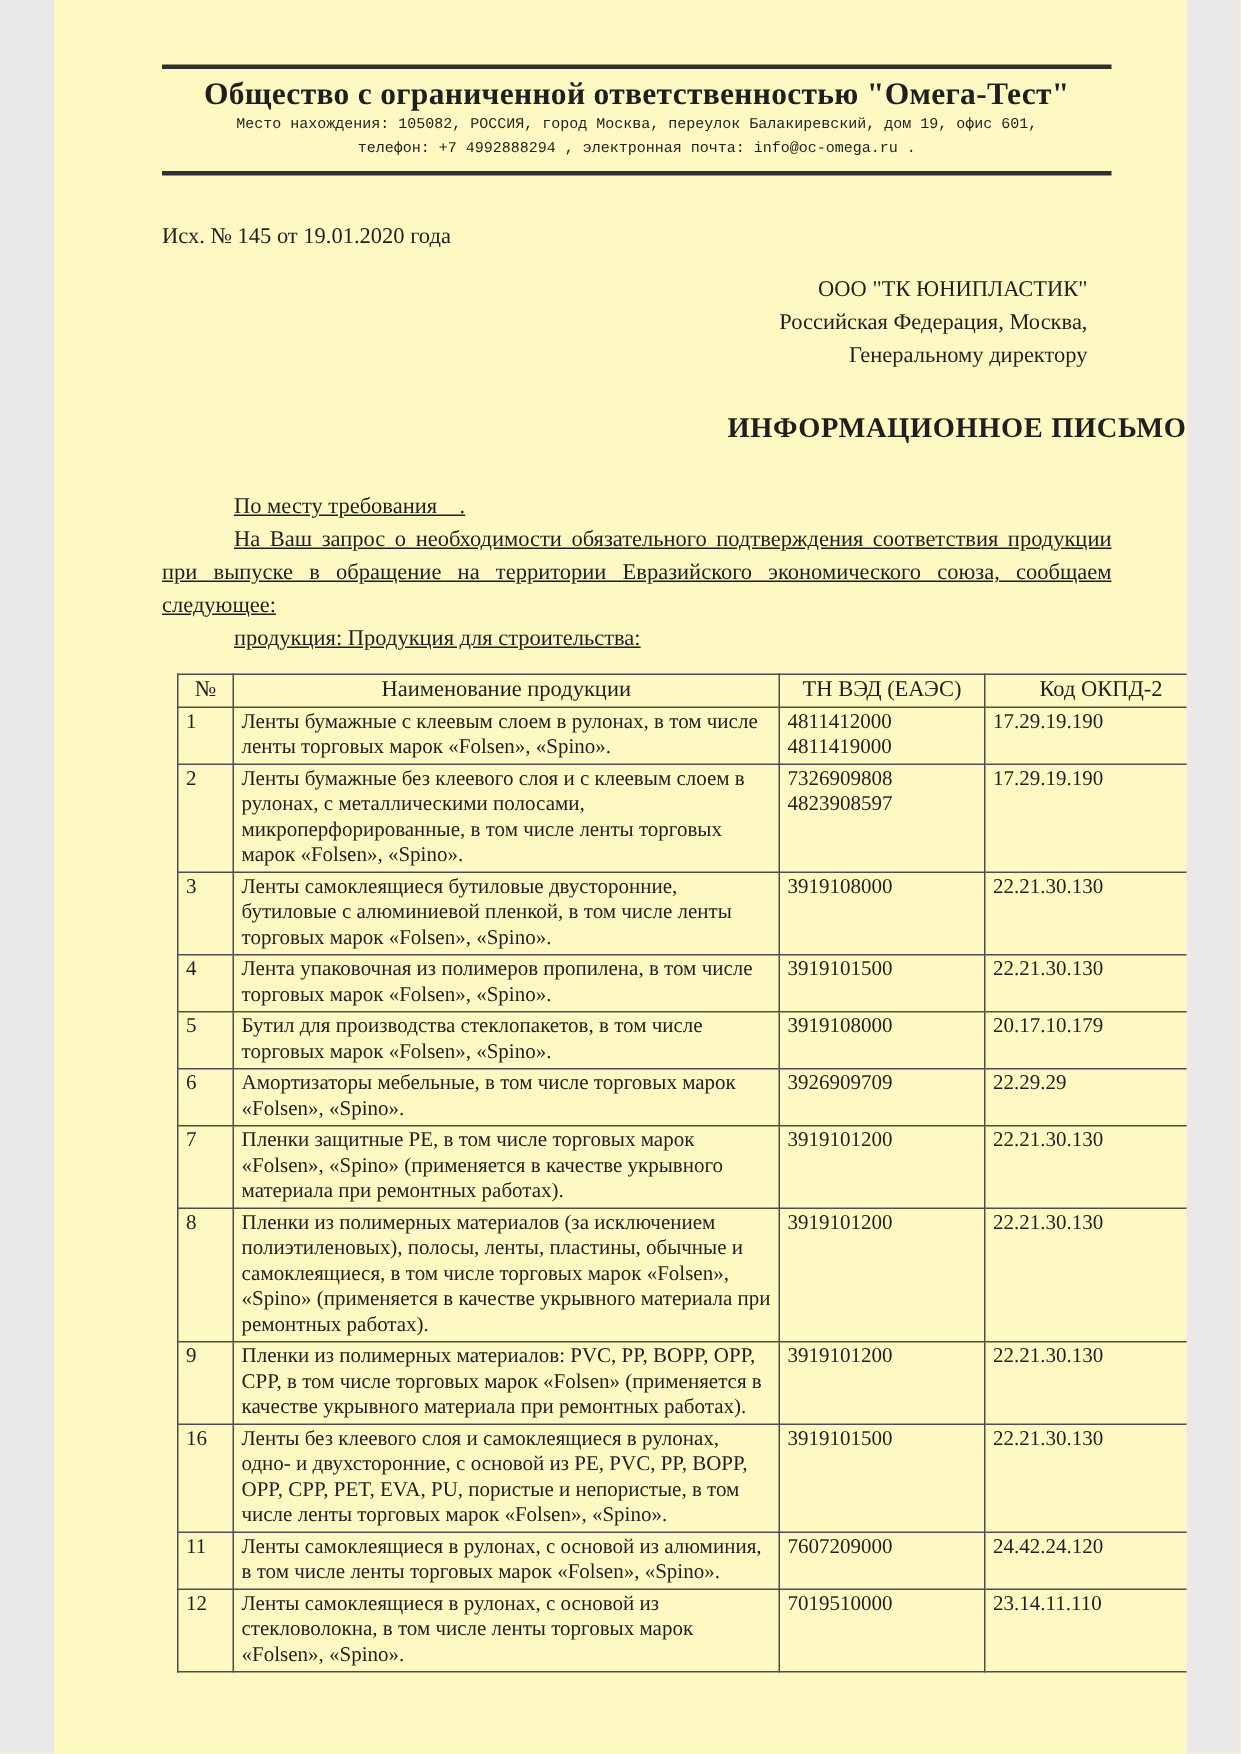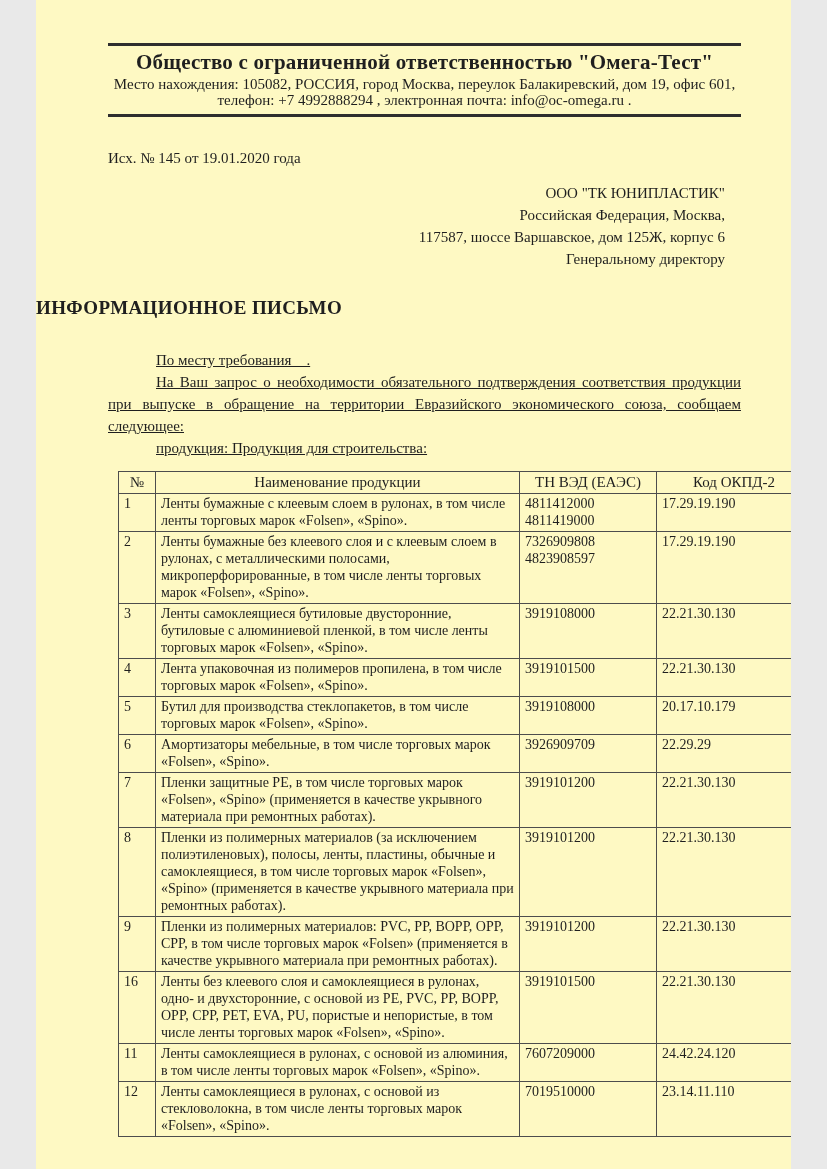--- a/index.html
+++ b/index.html
@@ -24,38 +24,39 @@
     padding:3px 0 6px 0;
     text-align:center;
   }
   .company-name{
     font-size:21px;
     font-weight:bold;
     line-height:27px;
     letter-spacing:.2px;
   }
   .company-sub{
-    font-size:15px;
+    font-size:10px;
     line-height:16px;
+    font-family:Liberation Mono, monospace;
   }
   
   .ref-line{
     margin:33px 50px 0 72px;
     font-size:15px;
   }
   .recipient{
     margin:15px 66px 0 0;
     text-align:right;
     font-size:15px;
     line-height:22px;
   }
   
   .letter-title{
     margin-top:27px;
-    text-align:left;
+    text-align:right;
     font-size:19px;
     font-weight:bold;
     letter-spacing:.4px;
   }
   
   .body-text{
     margin:30px 50px 0 72px;
     font-size:15px;
     line-height:22px;
   }
@@ -96,21 +97,20 @@
     <div class="company-name">Общество с ограниченной ответственностью "Омега-Тест"</div>
     <div class="company-sub">Место нахождения: 105082, РОССИЯ, город Москва, переулок Балакиревский, дом 19, офис 601,</div>
     <div class="company-sub">телефон:  +7 4992888294 , электронная почта: info@oc-omega.ru .</div>
   </div>
 
   <div class="ref-line">Исх. № 145 от 19.01.2020 года</div>
 
   <div class="recipient">
     <div>ООО "ТК ЮНИПЛАСТИК"</div>
     <div>Российская Федерация, Москва,</div>
-    <div>117587, шоссе Варшавское, дом 125Ж, корпус 6</div>
     <div>Генеральному директору</div>
   </div>
 
   <div class="letter-title">ИНФОРМАЦИОННОЕ ПИСЬМО</div>
 
   <div class="body-text">
     <p class="p-plain">По месту требования&nbsp;&nbsp;&nbsp;&nbsp;.</p>
     <p class="p-just">На Ваш запрос о необходимости обязательного подтверждения соответствия продукции при выпуске в обращение на территории Евразийского экономического союза, сообщаем следующее:</p>
     <p class="p-plain">продукция: Продукция для строительства:</p>
   </div>

